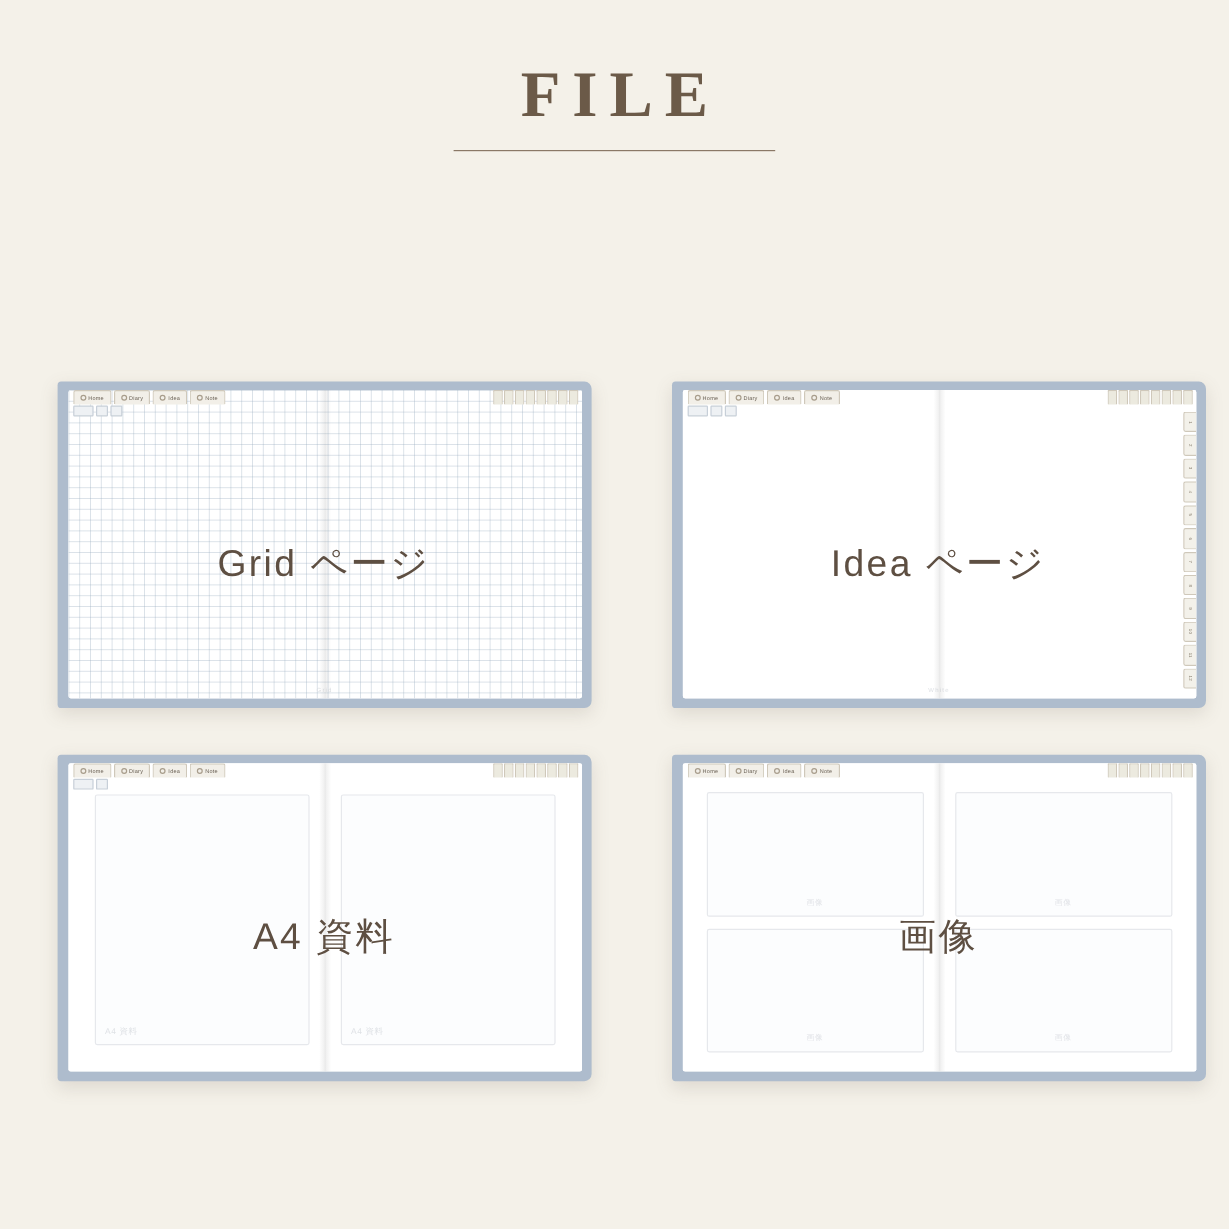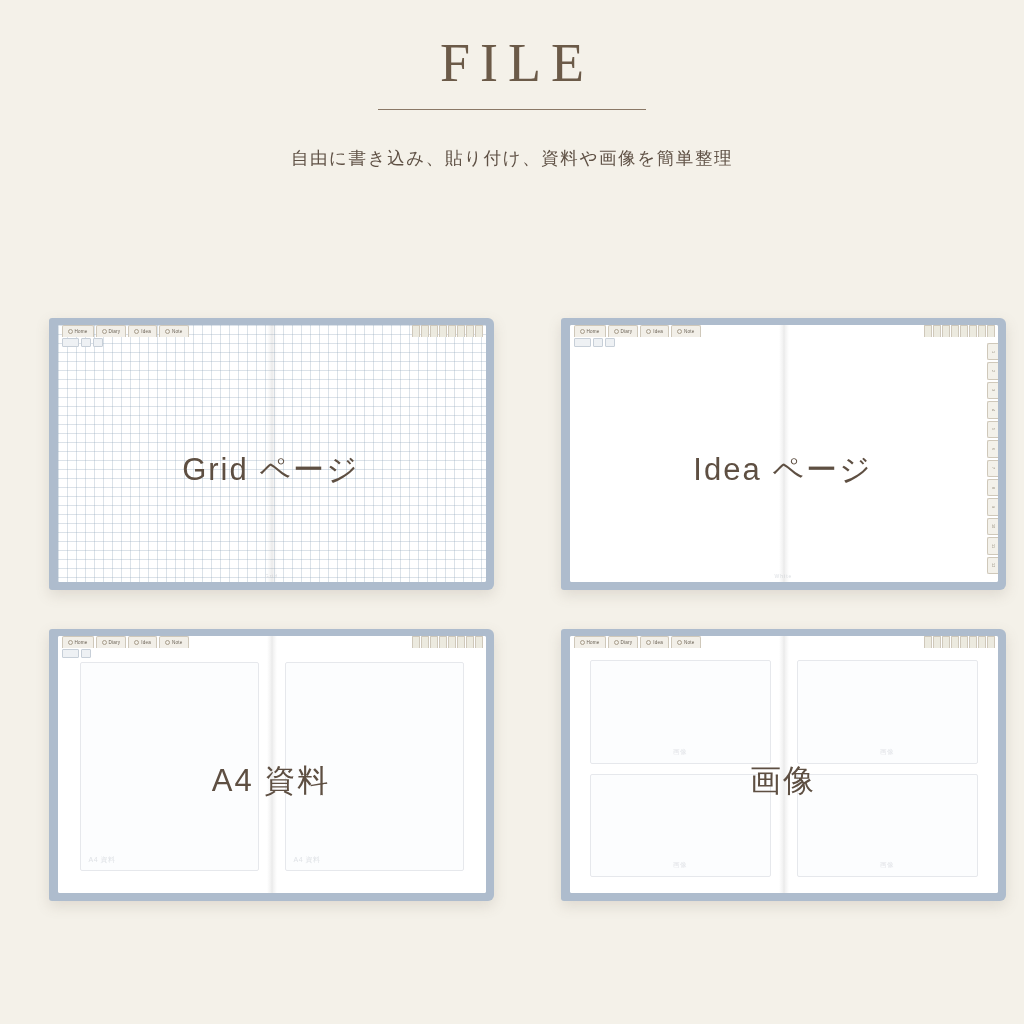--- a/index.html
+++ b/index.html
@@ -19,23 +19,23 @@
   
   .header {
     text-align: center;
     padding-top: 34px;
   }
   .title {
     font-family: "Liberation Serif", serif;
     font-size: 54px;
     letter-spacing: 10px;
     color: #6b5a48;
-    font-weight: 400;
+    font-weight: 700;
     line-height: 1.1;
-    margin: 0;
+    margin: 16px;
     padding-left: 10px;
   }
   .title-rule {
     width: 268px;
     height: 1px;
     background: #8a7866;
     margin: 16px auto 0 auto;
   }
   .subtitle {
     font-size: 25px;
@@ -49,25 +49,26 @@
     letter-spacing: 1.6px;
     color: #5f5145;
     margin-top: 36px;
     font-weight: 400;
   }
 
   
   .cards {
     position: absolute;
     top: 318px;
-    left: 15px;
+    left: 0;
     width: 877px;
     display: grid;
     grid-template-columns: repeat(2, 512px);
     grid-template-rows: repeat(2, 311px);
+    padding-left: 14px;
   }
   .card-cell {
     position: relative;
     display: flex;
     align-items: flex-start;
     justify-content: center;
   }
 
   
   .book {
@@ -291,21 +292,20 @@
     font-weight: 400;
   }
   .caption-inner { transform: translateY(-4px); }
 </style>
 </head>
 <body>
 
 <div class="header">
   <h1 class="title">FILE</h1>
   <div class="title-rule"></div>
-  <div class="lead">自由に書き込み、貼り付け、資料や画像を簡単整理</div>
 </div>
 
 <div class="cards">
 
   <div class="card-cell">
     <div class="book">
       <div class="book-inner">
         <div class="paper-grid"></div>
         <div class="spine"></div>
 

